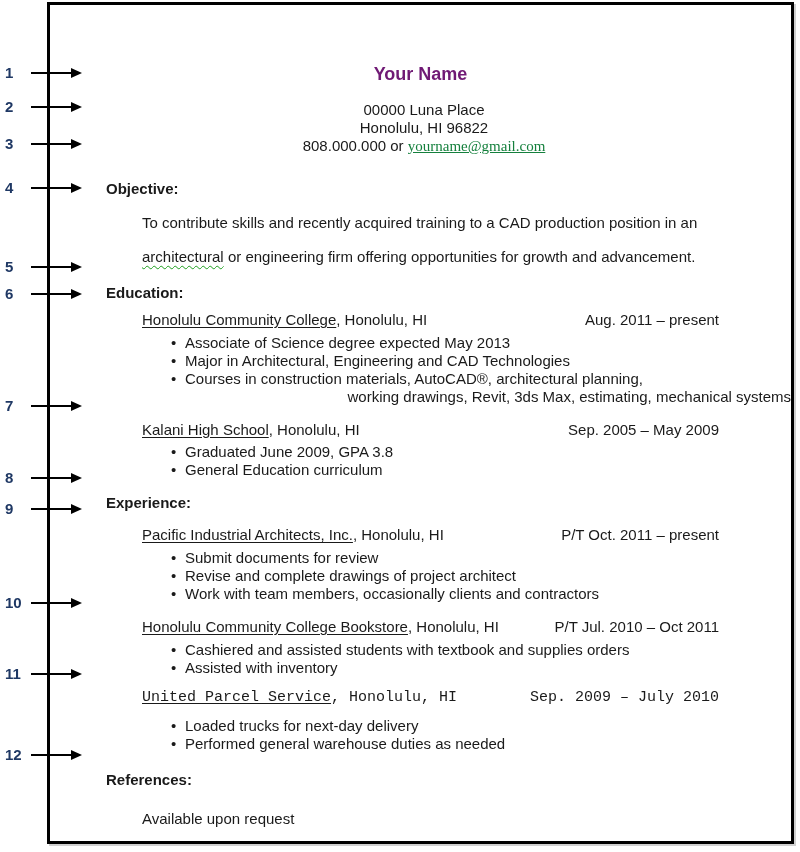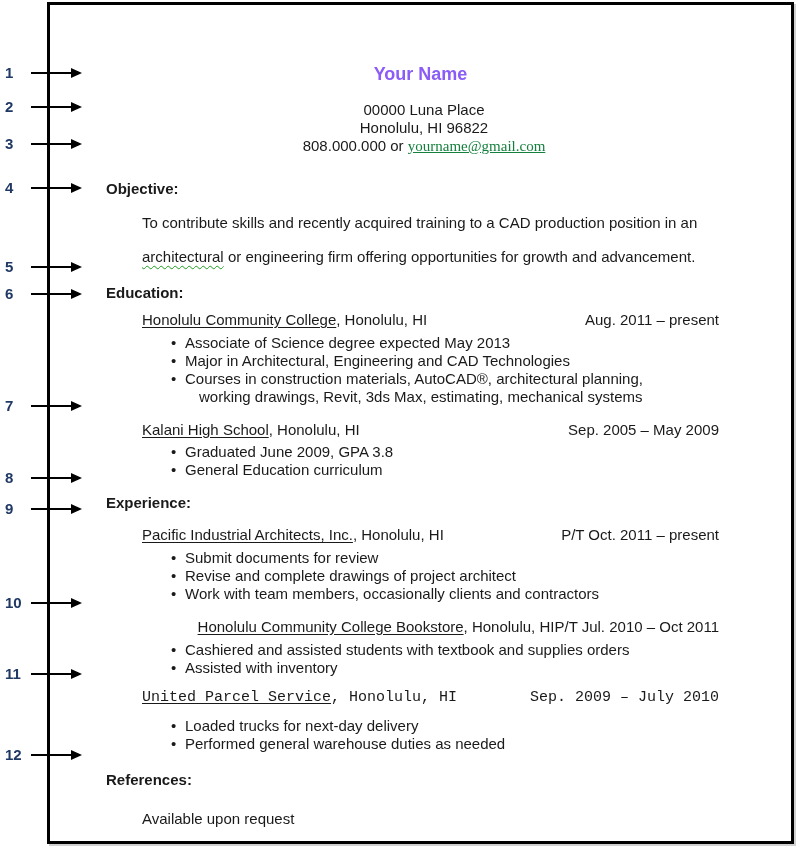--- a/index.html
+++ b/index.html
@@ -48,21 +48,21 @@
   .annot .shaft { width: 40px; height: 2px; background: #000; }
   .annot .head  {
     width: 0; height: 0;
     border-left: 11px solid #000;
     border-top: 5px solid transparent;
     border-bottom: 5px solid transparent;
   }
 
   
   .hdr { margin-top: 58px; text-align: center; }
-  .hdr .name { font-size: 18px; line-height: 22px; font-weight: bold; color: #8b5cf6; }
+  .hdr .name { font-size: 18px; line-height: 22px; font-weight: bold; color: #701a75; }
   .hdr .addr { margin-top: 16px; margin-left: 7px; }
   .hdr .addr div { line-height: 18px; }
   a.email { color: #15803d; text-decoration: underline; font-family: Liberation Serif, serif; }
 
   
   .sec-heading {
     margin-left: 56px;
     font-weight: bold;
     line-height: 18px;
   }
@@ -108,28 +108,29 @@
   }
   .bullet::before {
     content: "\2022";
     position: absolute;
     left: 0;
     top: 0;
   }
   .bullet-cont {
     padding-left: 28px;
     line-height: 18px;
+    text-align: right;
   }
 
   .refs-text { margin-left: 92px; margin-top: 21px; }
 
   .m-hcc   { margin-top: 9px;  }
   .m-kal   { margin-top: 15px; }
   .m-pac   { margin-top: 14px; }
-  .m-books { margin-top: 15px; justify-content: flex-end; }
+  .m-books { margin-top: 15px; }
   .m-ups   { margin-top: 12px; font-family: Liberation Mono, monospace; }
 </style>
 </head>
 <body>
 
 <div class="page">
 
   <div class="hdr">
     <div class="name">Your Name</div>
     <div class="addr">

